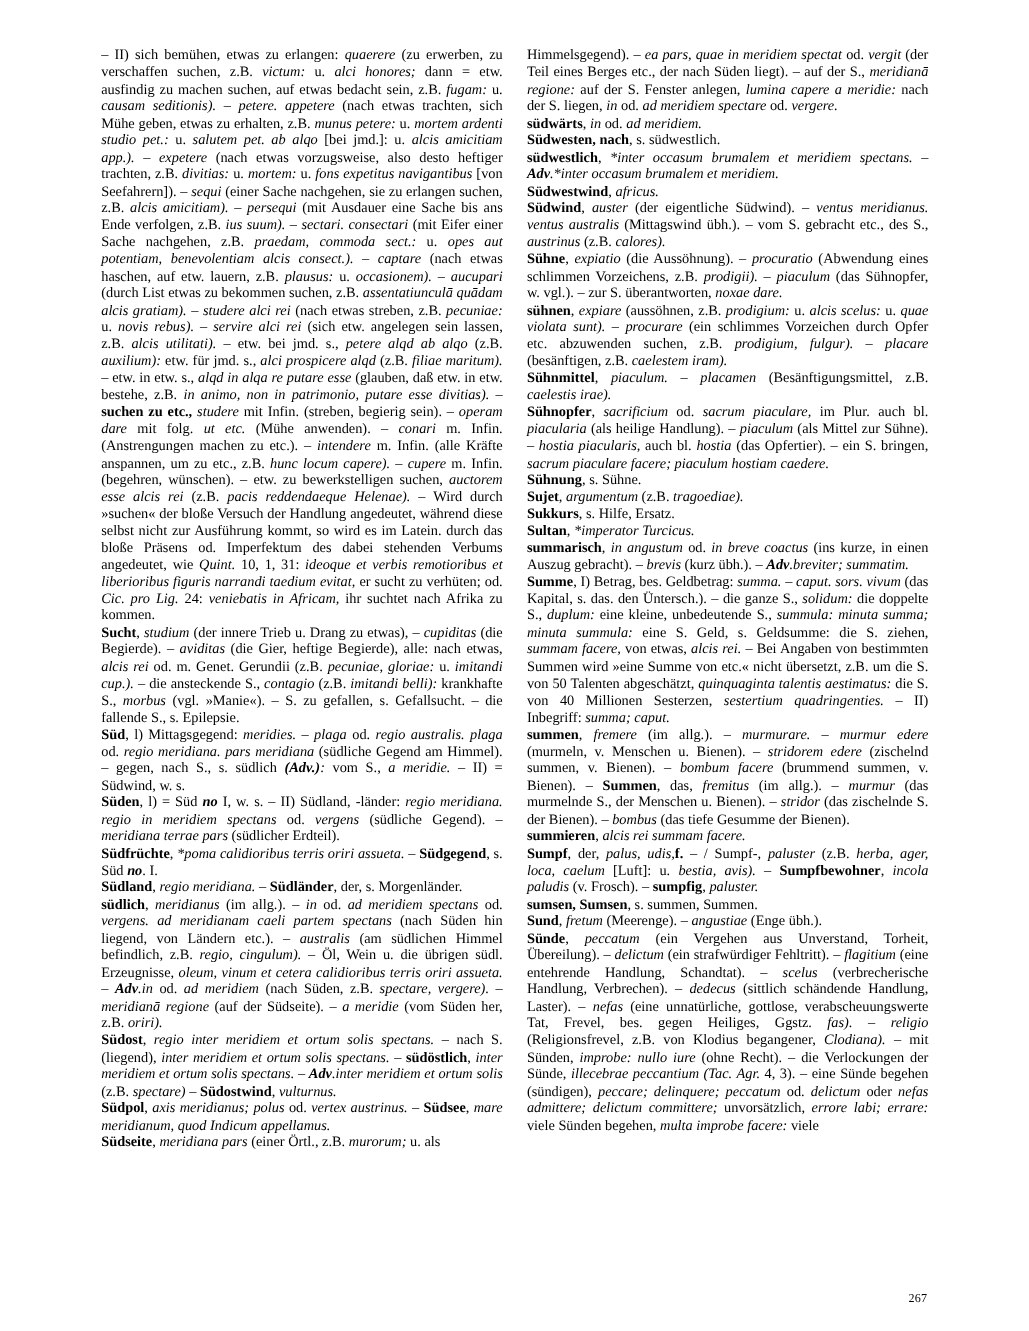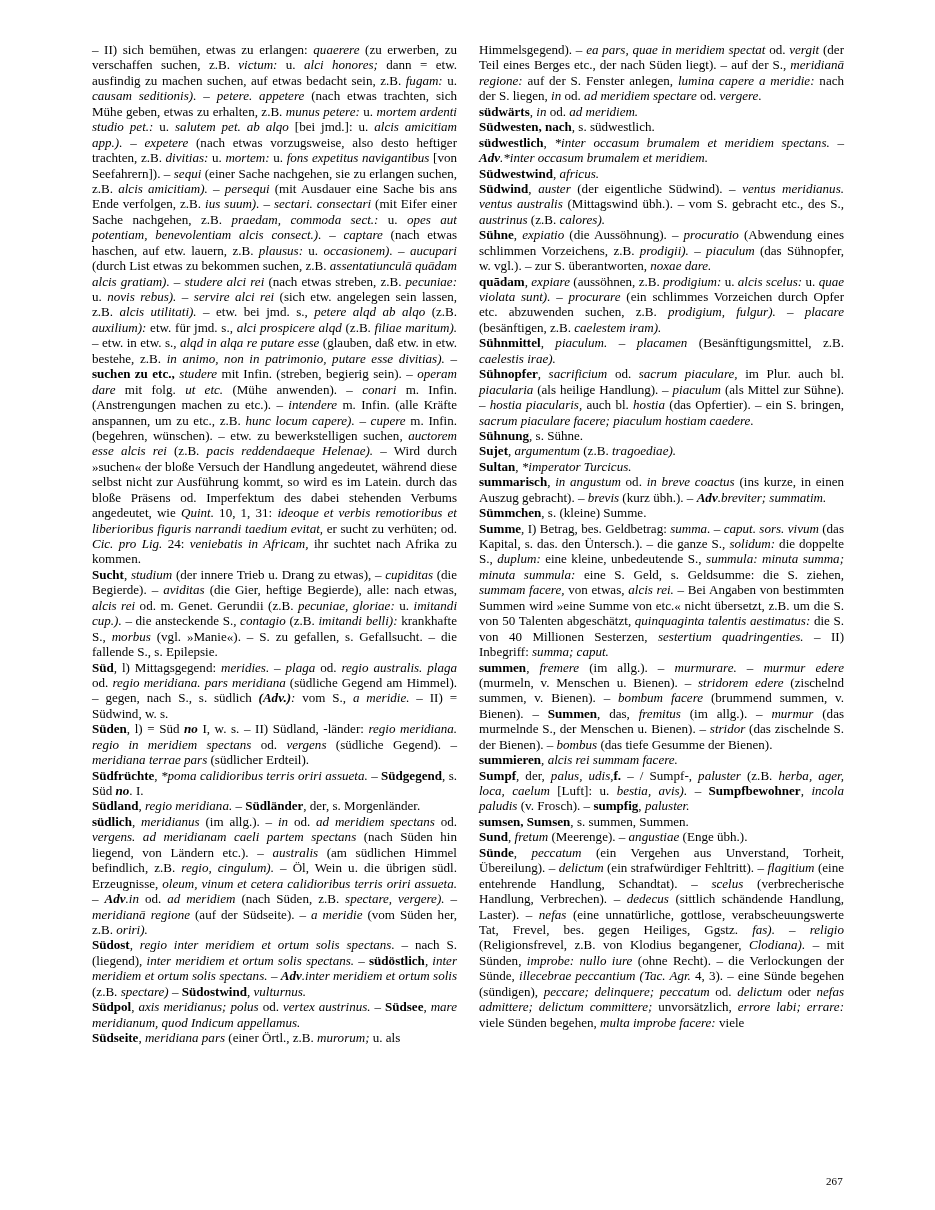--- a/index.html
+++ b/index.html
@@ -79,28 +79,28 @@
         <p class="entry"><b>Südseite</b>, <i>meridiana pars</i> (einer Örtl., z.B. <i>murorum;</i> u. als</p>
       </div>
     <div class="col" id="col-right">
         <p class="cont">Himmelsgegend). – <i>ea pars, quae in meridiem spectat</i> od. <i>vergit</i> (der Teil eines Berges etc., der nach Süden liegt). – auf der S., <i>meridianā regione:</i> auf der S. Fenster anlegen, <i>lumina capere a meridie:</i> nach der S. liegen, <i>in</i> od. <i>ad meridiem spectare</i> od. <i>vergere.</i></p>
         <p class="entry"><b>südwärts</b>, <i>in</i> od. <i>ad meridiem.</i></p>
         <p class="entry"><b>Südwesten, nach</b>, s. südwestlich.</p>
         <p class="entry"><b>südwestlich</b>, <i>*inter occasum brumalem et meridiem spectans.</i> – <b><i>Adv</i></b><i>.*inter occasum brumalem et meridiem.</i></p>
         <p class="entry"><b>Südwestwind</b>, <i>africus.</i></p>
         <p class="entry"><b>Südwind</b>, <i>auster</i> (der eigentliche Südwind). – <i>ventus meridianus. ventus australis</i> (Mittagswind übh.). – vom S. gebracht etc., des S., <i>austrinus</i> (z.B. <i>calores).</i></p>
         <p class="entry"><b>Sühne</b>, <i>expiatio</i> (die Aussöhnung). – <i>procuratio</i> (Abwendung eines schlimmen Vorzeichens, z.B. <i>prodigii).</i> – <i>piaculum</i> (das Sühnopfer, w. vgl.). – zur S. überantworten, <i>noxae dare.</i></p>
-        <p class="entry"><b>quādam</b>, <i>expiare</i> (aussöhnen, z.B. <i>prodigium:</i> u. <i>alcis scelus:</i> u. <i>quae violata sunt).</i> – <i>procurare</i> (ein schlimmes Vorzeichen durch Opfer etc. abzuwenden suchen, z.B. <i>prodigium, fulgur).</i> – <i>placare</i> (besänftigen, z.B. <i>caelestem iram).</i></p>
+        <p class="entry"><b>sühnen</b>, <i>expiare</i> (aussöhnen, z.B. <i>prodigium:</i> u. <i>alcis scelus:</i> u. <i>quae violata sunt).</i> – <i>procurare</i> (ein schlimmes Vorzeichen durch Opfer etc. abzuwenden suchen, z.B. <i>prodigium, fulgur).</i> – <i>placare</i> (besänftigen, z.B. <i>caelestem iram).</i></p>
         <p class="entry"><b>Sühnmittel</b>, <i>piaculum.</i> – <i>placamen</i> (Besänftigungsmittel, z.B. <i>caelestis irae).</i></p>
         <p class="entry"><b>Sühnopfer</b>, <i>sacrificium</i> od. <i>sacrum piaculare,</i> im Plur. auch bl. <i>piacularia</i> (als heilige Handlung). – <i>piaculum</i> (als Mittel zur Sühne). – <i>hostia piacularis,</i> auch bl. <i>hostia</i> (das Opfertier). – ein S. bringen, <i>sacrum piaculare facere; piaculum hostiam caedere.</i></p>
         <p class="entry"><b>Sühnung</b>, s. Sühne.</p>
         <p class="entry"><b>Sujet</b>, <i>argumentum</i> (z.B. <i>tragoediae).</i></p>
+        <p class="entry"><b>Sukkurs</b>, s. Hilfe, Ersatz.</p>
         <p class="entry"><b>Sultan</b>, <i>*imperator Turcicus.</i></p>
         <p class="entry"><b>summarisch</b>, <i>in angustum</i> od. <i>in breve coactus</i> (ins kurze, in einen Auszug gebracht). – <i>brevis</i> (kurz übh.). – <b><i>Adv</i></b><i>.breviter; summatim.</i></p>
-        <p class="entry"><b>Sümmchen</b>, s. (kleine) Summe.</p>
         <p class="entry"><b>Summe</b>, I) Betrag, bes. Geldbetrag: <i>summa.</i> – <i>caput. sors. vivum</i> (das Kapital, s. das. den Üntersch.). – die ganze S., <i>solidum:</i> die doppelte S., <i>duplum:</i> eine kleine, unbedeutende S., <i>summula: minuta summa; minuta summula:</i> eine S. Geld, s. Geldsumme: die S. ziehen, <i>summam facere,</i> von etwas, <i>alcis rei.</i> – Bei Angaben von bestimmten Summen wird »eine Summe von etc.« nicht übersetzt, z.B. um die S. von 50 Talenten abgeschätzt, <i>quinquaginta talentis aestimatus:</i> die S. von 40 Millionen Sesterzen, <i>sestertium quadringenties.</i> – II) Inbegriff: <i>summa; caput.</i></p>
         <p class="entry"><b>summen</b>, <i>fremere</i> (im allg.). – <i>murmurare.</i> – <i>murmur edere</i> (murmeln, v. Menschen u. Bienen). – <i>stridorem edere</i> (zischelnd summen, v. Bienen). – <i>bombum facere</i> (brummend summen, v. Bienen). – <b>Summen</b>, das, <i>fremitus</i> (im allg.). – <i>murmur</i> (das murmelnde S., der Menschen u. Bienen). – <i>stridor</i> (das zischelnde S. der Bienen). – <i>bombus</i> (das tiefe Gesumme der Bienen).</p>
         <p class="entry"><b>summieren</b>, <i>alcis rei summam facere.</i></p>
         <p class="entry"><b>Sumpf</b>, der, <i>palus, udis,</i><b>f.</b> – / Sumpf-, <i>paluster</i> (z.B. <i>herba, ager, loca, caelum</i> [Luft]: u. <i>bestia, avis).</i> – <b>Sumpfbewohner</b>, <i>incola paludis</i> (v. Frosch). – <b>sumpfig</b>, <i>paluster.</i></p>
         <p class="entry"><b>sumsen, Sumsen</b>, s. summen, Summen.</p>
         <p class="entry"><b>Sund</b>, <i>fretum</i> (Meerenge). – <i>angustiae</i> (Enge übh.).</p>
         <p class="entry"><b>Sünde</b>, <i>peccatum</i> (ein Vergehen aus Unverstand, Torheit, Übereilung). – <i>delictum</i> (ein strafwürdiger Fehltritt). – <i>flagitium</i> (eine entehrende Handlung, Schandtat). – <i>scelus</i> (verbrecherische Handlung, Verbrechen). – <i>dedecus</i> (sittlich schändende Handlung, Laster). – <i>nefas</i> (eine unnatürliche, gottlose, verabscheuungswerte Tat, Frevel, bes. gegen Heiliges, Ggstz. <i>fas).</i> – <i>religio</i> (Religionsfrevel, z.B. von Klodius begangener, <i>Clodiana).</i> – mit Sünden, <i>improbe: nullo iure</i> (ohne Recht). – die Verlockungen der Sünde, <i>illecebrae peccantium (Tac. Agr.</i> 4, 3). – eine Sünde begehen (sündigen), <i>peccare; delinquere; peccatum</i> od. <i>delictum</i> oder <i>nefas admittere; delictum committere;</i> unvorsätzlich, <i>errore labi; errare:</i> viele Sünden begehen, <i>multa improbe facere:</i> viele</p>
       </div>
 
   </div>

